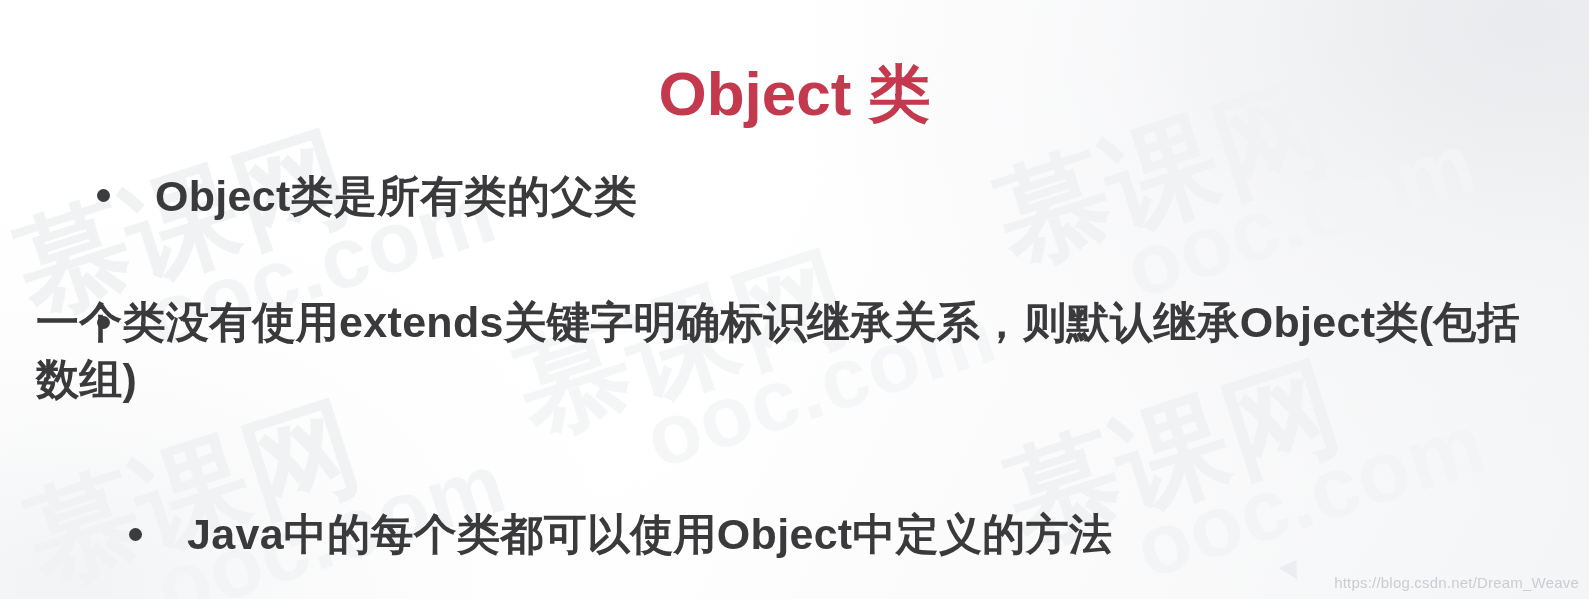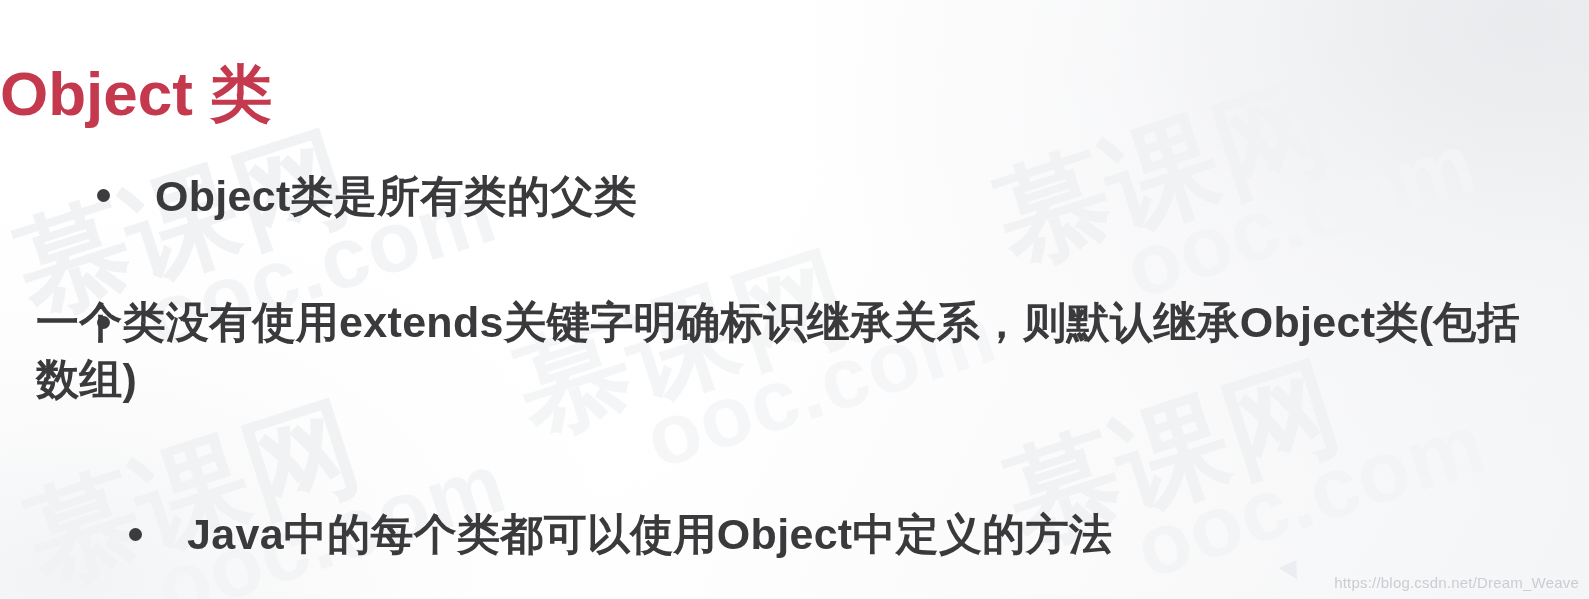--- a/index.html
+++ b/index.html
@@ -70,20 +70,21 @@
     z-index: 3;
     width: 1589px;
     height: 599px;
   }
 
   .slide-title {
     position: absolute;
     top: 18px;
     left: 0;
     width: 1589px;
+    text-align: center;
     font-size: 62px;
     font-weight: 700;
     color: #c4394e;
     letter-spacing: 0px;
     line-height: 1.1;
   }
 
   .bullets {
     position: absolute;
     top: 132px;

